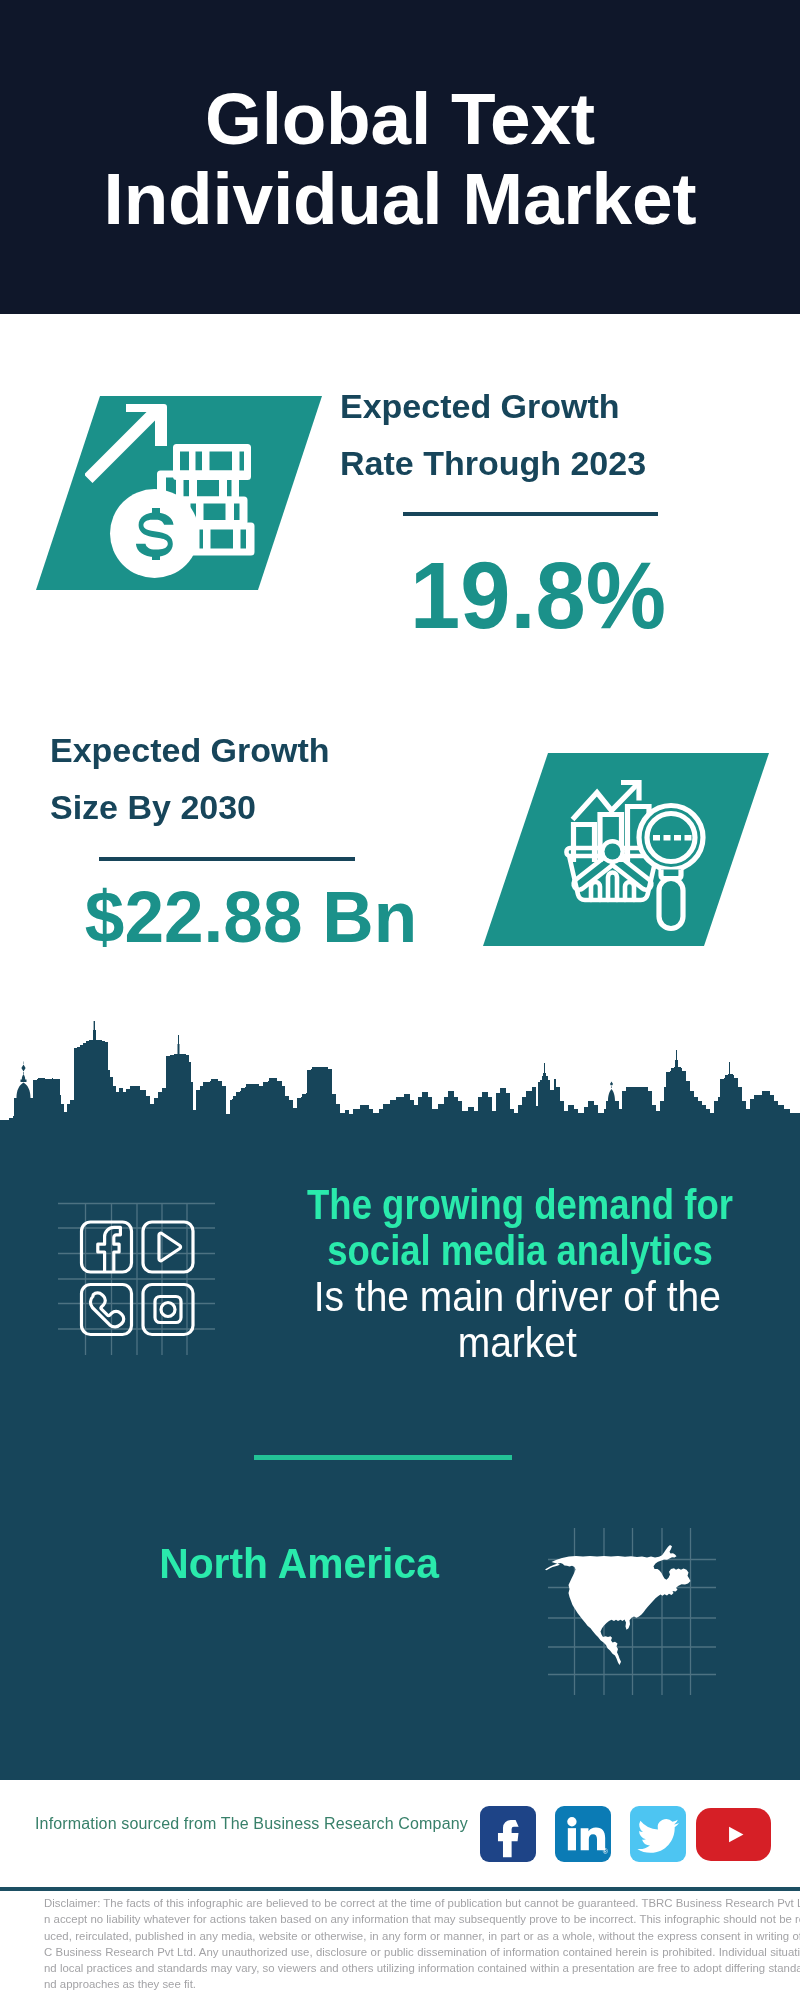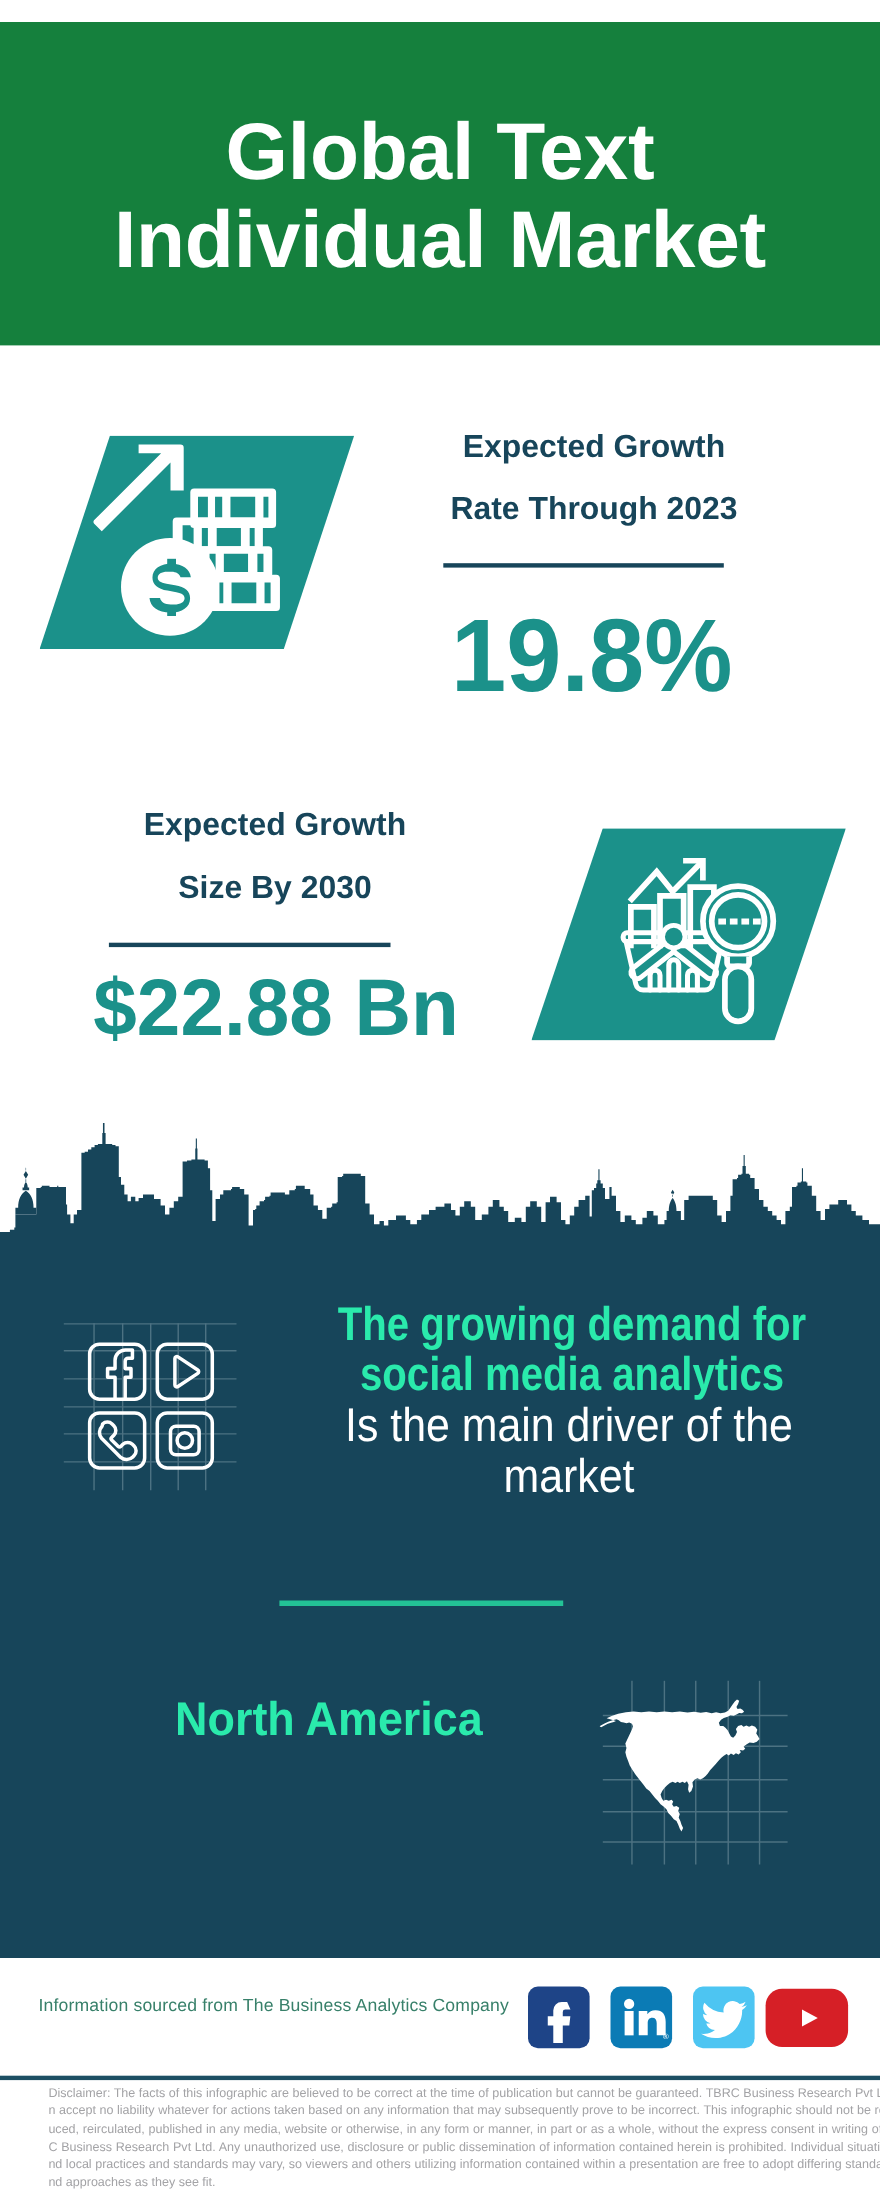--- a/index.html
+++ b/index.html
@@ -1,30 +1,30 @@
 <!DOCTYPE html>
 <html><head>
 <meta charset="utf-8">
 <style>
   html,body{margin:0;padding:0;}
   body{width:800px;height:2000px;background:#fff;font-family:"Liberation Sans",sans-serif;overflow:hidden;}
   .page{position:relative;width:800px;height:2000px;}
   
-  .header{position:absolute;left:0;top:0;width:800px;height:314px;background:#15803d;margin-top:20px;}
+  .header{position:absolute;left:0;top:0;width:800px;height:314px;background:#0f172a;}
   .header-title{position:absolute;left:0;top:79px;width:800px;text-align:center;color:#fff;font-weight:bold;font-size:73px;line-height:80px;letter-spacing:-0.2px;}
   
   .midwhite{position:absolute;left:0;top:314px;width:800px;height:806px;background:#fff;}
   
   .darkbody{position:absolute;left:0;top:1120px;width:800px;height:660px;background:#17455a;}
   .footer{position:absolute;left:0;top:1780px;width:800px;height:220px;background:#fff;}
   
   .para{position:absolute;background:#1b918a;}
   .para1{left:36px;top:396px;width:286px;height:194px;clip-path:polygon(64px 0, 286px 0, 222px 194px, 0 194px);}
   .para2{left:483px;top:753px;width:286px;height:193px;clip-path:polygon(65px 0, 286px 0, 221px 193px, 0 193px);}
-  .stat-head{position:absolute;color:#17455a;font-weight:bold;font-size:29px;line-height:57px;text-align:center;white-space:nowrap;}
+  .stat-head{position:absolute;color:#17455a;font-weight:bold;font-size:34px;line-height:57px;text-align:left;white-space:nowrap;}
   .stat-rule{position:absolute;background:#17455a;height:4px;}
   .icon-money{position:absolute;left:85px;top:395px;}
   .icon-analysis{position:absolute;left:555px;top:775px;}
   .skyline{position:absolute;left:0;top:1000px;}
   .icon-social{position:absolute;left:55px;top:1180px;}
   .icon-namap{position:absolute;left:545px;top:1505px;}
   .src{position:absolute;left:35px;top:32px;color:#38806a;font-size:16px;line-height:24px;letter-spacing:0.15px;}
   .social-bar{position:absolute;left:480px;top:26px;display:flex;align-items:center;gap:19px;}
   .sbtn{display:block;width:56px;height:56px;border-radius:9px;}
   .sbtn svg{display:block;width:56px;height:56px;}
@@ -210,21 +210,21 @@
       <line x1="548" y1="1587.5" x2="716" y2="1587.5"></line>
       <line x1="548" y1="1618" x2="716" y2="1618"></line>
       <line x1="548" y1="1647" x2="716" y2="1647"></line>
       <line x1="548" y1="1674.5" x2="716" y2="1674.5"></line>
     </g>
     <path d="M551.5,1562.0 L556.0,1560.0 L562.0,1558.0 L569.0,1556.5 L576.0,1556.0 L583.0,1556.5 L590.0,1556.0 L597.0,1556.5 L604.0,1556.0 L611.0,1556.5 L618.0,1556.0 L625.0,1556.8 L631.0,1556.2 L637.0,1557.0 L642.0,1556.4 L647.0,1557.4 L651.0,1556.6 L655.0,1557.6 L659.0,1556.8 L662.0,1555.2 L664.0,1552.5 L666.0,1549.5 L668.0,1546.8 L670.0,1545.0 L672.0,1546.2 L671.0,1549.0 L669.5,1551.8 L670.5,1553.6 L673.0,1553.2 L675.0,1554.4 L676.5,1556.2 L674.5,1557.6 L672.0,1557.2 L669.5,1558.6 L667.0,1559.8 L664.0,1559.4 L661.5,1560.6 L658.0,1561.8 L655.5,1563.4 L653.5,1566.2 L654.5,1569.0 L657.5,1569.0 L659.5,1570.6 L661.5,1573.0 L663.0,1576.0 L664.5,1578.6 L666.5,1579.8 L668.5,1577.8 L670.0,1574.6 L669.0,1571.8 L671.0,1569.0 L674.0,1568.2 L676.0,1569.8 L678.5,1568.6 L681.0,1569.8 L683.5,1568.6 L686.5,1569.8 L688.5,1572.6 L687.5,1575.8 L689.0,1578.2 L690.5,1581.0 L688.0,1583.4 L685.0,1584.6 L681.5,1584.2 L678.5,1585.8 L676.0,1587.8 L677.5,1589.8 L675.5,1591.4 L672.5,1591.0 L673.5,1593.0 L671.5,1595.0 L669.0,1593.8 L667.0,1595.4 L664.5,1594.2 L662.5,1595.8 L660.5,1594.6 L658.0,1596.2 L655.5,1598.2 L653.0,1601.0 L650.5,1603.8 L648.0,1606.6 L645.5,1609.4 L643.5,1612.2 L641.5,1614.6 L639.0,1616.6 L636.5,1617.8 L634.0,1616.6 L631.5,1617.8 L629.5,1620.2 L630.0,1624.2 L628.5,1628.2 L626.5,1629.8 L625.5,1626.6 L626.0,1622.6 L624.5,1619.4 L622.5,1621.0 L620.5,1619.8 L618.0,1621.0 L616.0,1619.8 L614.0,1621.0 L611.5,1619.8 L609.0,1621.0 L606.5,1623.0 L604.0,1625.4 L602.0,1628.2 L600.5,1631.4 L601.5,1634.6 L603.0,1637.0 L605.5,1636.2 L608.0,1637.0 L610.5,1636.2 L612.0,1637.8 L611.0,1640.2 L612.5,1642.6 L615.0,1641.8 L617.5,1643.4 L616.5,1646.6 L618.0,1649.0 L617.0,1652.2 L618.5,1655.4 L619.5,1658.6 L621.0,1661.8 L619.5,1665.0 L618.0,1662.6 L616.5,1658.6 L615.0,1655.4 L612.5,1653.8 L610.0,1650.6 L607.5,1648.2 L606.0,1645.0 L603.5,1642.6 L600.5,1640.2 L598.0,1637.0 L595.5,1634.6 L593.0,1631.4 L590.5,1628.2 L587.5,1625.8 L585.0,1622.6 L582.5,1619.4 L580.0,1616.2 L577.5,1613.0 L575.0,1609.0 L572.5,1605.0 L571.0,1601.0 L569.5,1597.0 L568.5,1593.0 L569.5,1589.0 L568.5,1585.0 L570.0,1581.8 L571.5,1578.6 L573.0,1575.4 L574.5,1572.2 L575.5,1569.4 L574.5,1567.0 L572.0,1565.8 L569.5,1566.6 L567.0,1565.8 L564.5,1565.4 L562.5,1563.8 L560.5,1563.0 L557.0,1563.8 L553.5,1565.0 L550.0,1566.6 L547.0,1568.2 L545.0,1569.4 L546.5,1570.2 L549.5,1568.6 L552.5,1567.0 L555.5,1566.2 L558.0,1565.4 L560.0,1564.6 Z" fill="#ffffff"></path>
   </svg>
 
   <div class="footer">
     <div class="src">
-      <div>Information sourced from The Business Analytics Company</div>
+      <div>Information sourced from The Business Research Company</div>
     </div>
     <div class="social-bar">
       <a class="sbtn fb">
         <svg viewBox="0 0 48 48" width="48" height="48">
             <path d="M30.5,12 h-4.2 a6.6,6.6 0 0 0 -6.6,6.6 v4.6 h-4.3 v7.1 h4.3 V44 h7.4 V30.3 h5.1 l0.8,-7.1 h-5.9 v-3.5 a1.9,1.9 0 0 1 1.9,-1.9 h4.1 z" fill="#ffffff"></path>
           </svg>
       </a>
       <a class="sbtn li">
         <svg viewBox="0 0 48 48" width="48" height="48">
           <rect x="11" y="19" width="7" height="19" fill="#ffffff"></rect>

